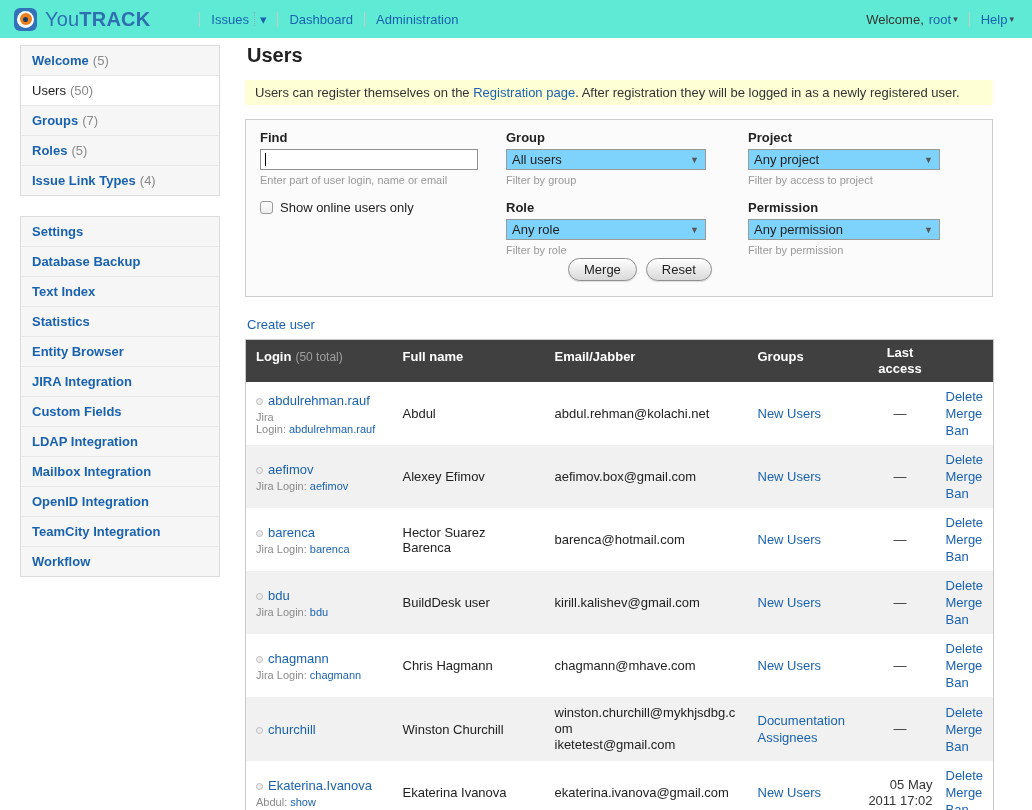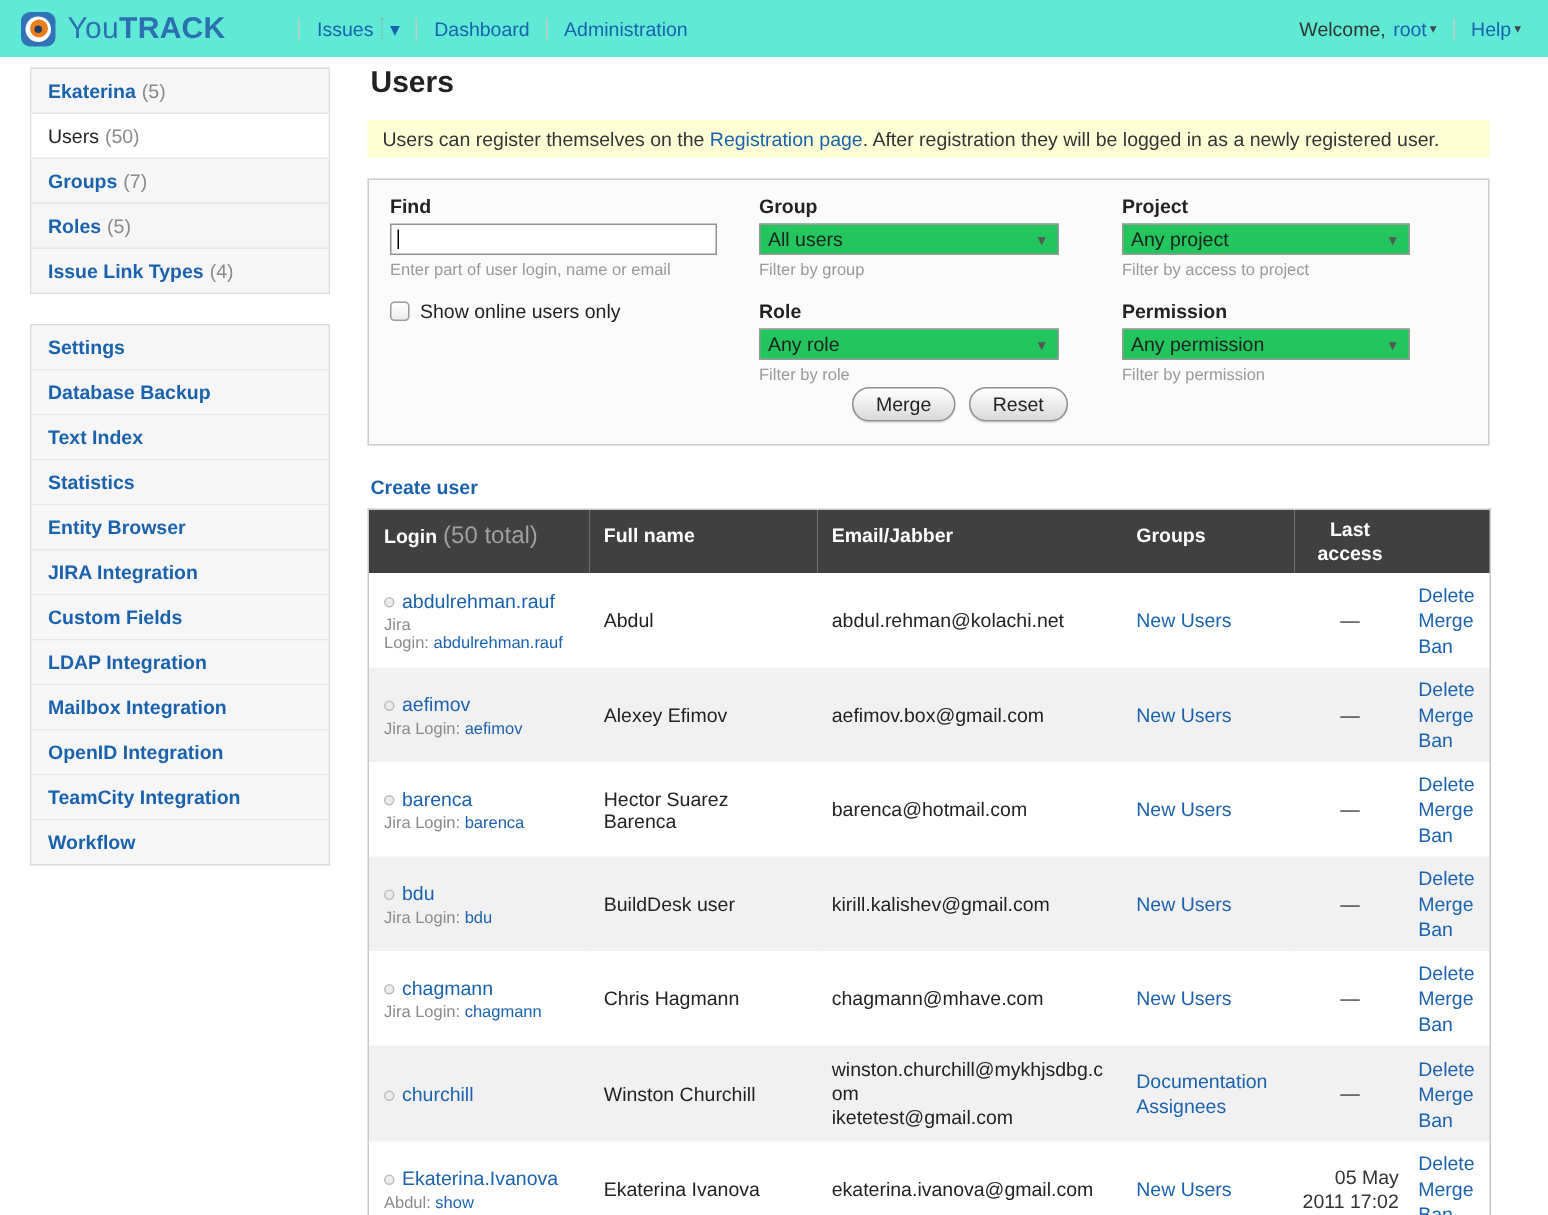--- a/index.html
+++ b/index.html
@@ -50,42 +50,42 @@
   .fcol1 { position:absolute; left:14px; top:10px; width:230px; }
   .fcol2 { position:absolute; left:260px; top:10px; width:200px; }
   .fcol3 { position:absolute; left:502px; top:10px; width:192px; }
   .flabel { font-weight:bold; margin-bottom:4px; }
   .fhint { font-size:11px; color:#999; margin-top:4px; }
   .find-wrap { position:relative; width:218px; }
   .find-input { width:218px; height:21px; border:1px solid #919191; background:#fff;
     font-family:"Liberation Sans",sans-serif; font-size:13px; padding:0 4px; }
   .caret { position:absolute; left:5px; top:4px; width:1px; height:13px; background:#000; }
   .fake-select { position:relative; width:100%; height:21px; border:1px solid #999;
-    background:#22c55e; padding:2px 20px 0 5px; cursor:pointer; white-space:nowrap; }
+    background:#7dd3fc; padding:2px 20px 0 5px; cursor:pointer; white-space:nowrap; }
   .fake-select .arrow { position:absolute; right:6px; top:5px; font-size:9px; color:#555; }
   .frow2 { margin-top:14px; }
   .cb-row { margin-top:14px; display:flex; align-items:center; gap:7px; cursor:pointer; }
   .checkbox { width:13px; height:13px; border:1px solid #9a9a9a; border-radius:3px;
     background:linear-gradient(#fff,#ececec); flex:0 0 auto; }
   .btn-row { position:absolute; left:322px; top:138px; display:flex; gap:9px; }
   .pill-btn { font-family:"Liberation Sans",sans-serif; font-size:13px; color:#222;
     padding:3px 15px; border:1px solid #8f8f8f; border-radius:12px;
     background:linear-gradient(#ffffff,#d9d9d9); cursor:pointer;
     box-shadow:0 1px 1px rgba(0,0,0,.12); }
 
-  .create-user { display:inline-block; margin:20px 0 7px 2px; color:#1a62ae;font-weight:bold; }
+  .create-user { display:inline-block; margin:20px 0 7px 2px; color:#1a62ae; }
 
   table.users { width:748px; border-collapse:collapse; border:1px solid #c8c8c8;
     table-layout:fixed; }
   col.c-login { width:147px; } col.c-name { width:152px; } col.c-email { width:203px; }
   col.c-groups { width:115px; } col.c-last { width:75px; } col.c-actions { width:56px; }
   thead th { background:#404040; color:#fff; text-align:left; font-weight:bold;
     padding:9px 8px 9px 10px; vertical-align:top; height:42px; }
   thead th.center { text-align:center; padding:5px 4px; line-height:16px; }
-  thead .total { color:#9f9f9f; font-weight:normal; font-size:16px; margin-left:4px; }
+  thead .total { color:#9f9f9f; font-weight:normal; font-size:12px; margin-left:4px; }
   tbody td { padding:8px 8px 8px 10px; vertical-align:middle; height:58px;margin-top:41px; }
   tbody tr.alt { background:#f1f1f2; }
   .bullet { display:inline-block; width:7px; height:7px; border:1px solid #bdbdbd;
     border-radius:50%; background:#ececec; margin-right:5px; }
   .login-link { color:#1a62ae; }
   .sub { font-size:11px; color:#8a8a8a; margin-top:3px; }
   .sub a { color:#1a62ae; font-size:11px; margin-left:3px; }
   td.email { word-break:break-all; line-height:16px; }
   td.groups a { color:#1a62ae; line-height:17px; }
   td.last { text-align:center; color:#333; padding:8px 5px; line-height:16px; }
@@ -122,21 +122,21 @@
     <a>root</a>
     <span class="chev-dark">▾</span>
     <span class="nav-divider"></span>
     <a>Help</a>
     <span class="chev-dark">▾</span>
   </div>
 </div>
 
 <div class="sidebar">
   <div class="side-group">
-    <div class="side-item"><a>Ekaterina</a><span class="count">(5)</span></div>
+    <div class="side-item"><a>Welcome</a><span class="count">(5)</span></div>
     <div class="side-item selected"><a>Users</a><span class="count">(50)</span></div>
     <div class="side-item"><a>Groups</a><span class="count">(7)</span></div>
     <div class="side-item"><a>Roles</a><span class="count">(5)</span></div>
     <div class="side-item"><a>Issue Link Types</a><span class="count">(4)</span></div>
   </div>
   <div class="side-group">
     <div class="side-item"><a>Settings</a></div>
     <div class="side-item"><a>Database Backup</a></div>
     <div class="side-item"><a>Text Index</a></div>
     <div class="side-item"><a>Statistics</a></div>

